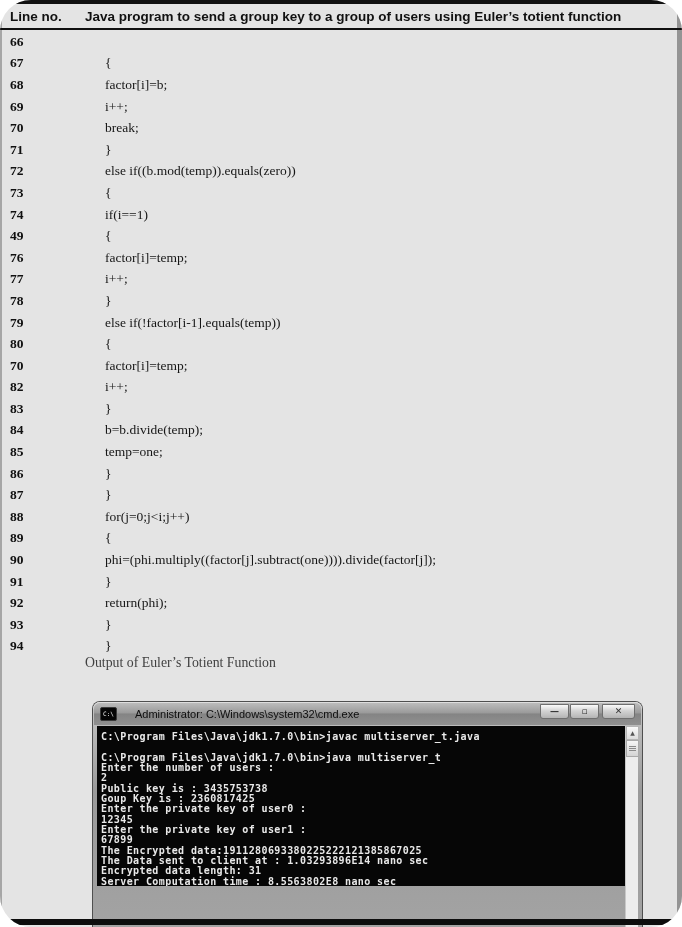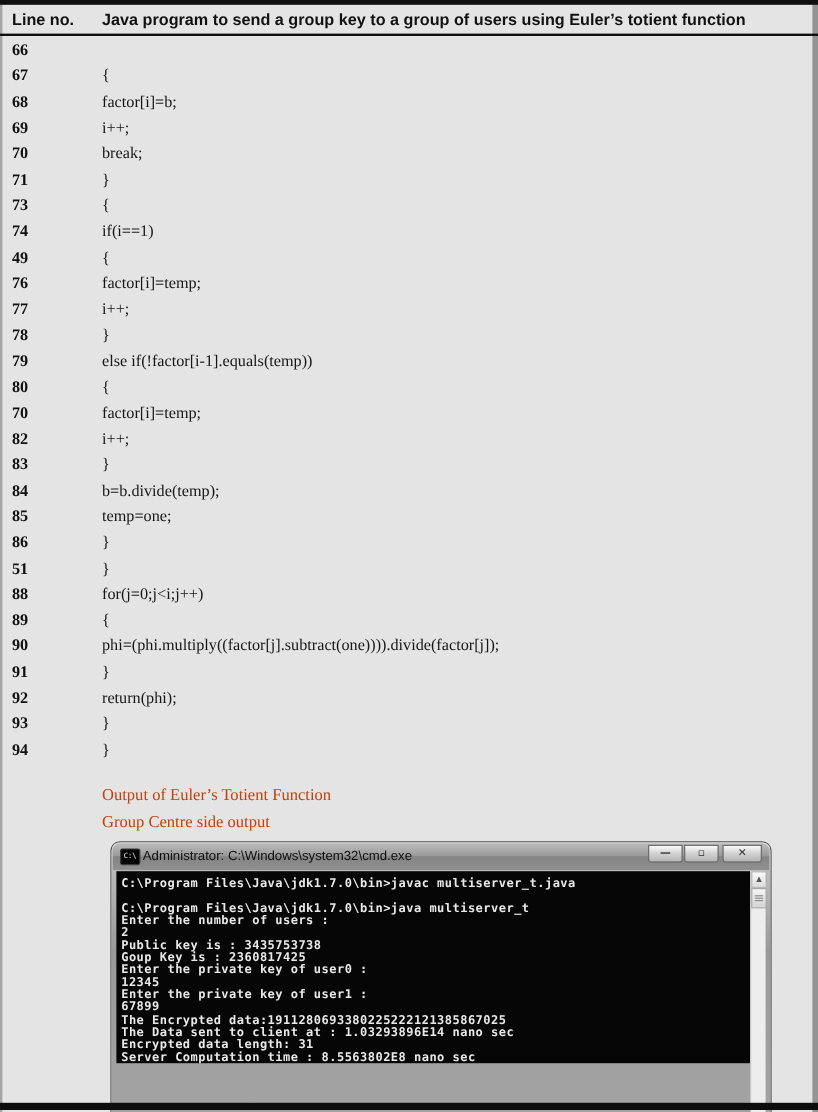--- a/index.html
+++ b/index.html
@@ -2,57 +2,58 @@
 <html><head>
 <meta charset="utf-8">
 <style>
   html,body{margin:0;padding:0;}
   .page{
     position:relative;
     width:682px;height:927px;
     background:#e4e4e4;
     overflow:hidden;
     font-family:"Liberation Serif", serif;
+    border-radius:31px;
   }
   .rule-top{position:absolute;left:0;top:0;width:682px;height:4px;background:#101010;z-index:6;}
   .rule-header{position:absolute;left:0;top:28px;width:682px;height:2px;background:#101010;z-index:6;}
   .rule-bottom{position:absolute;left:0;top:919px;width:682px;height:6px;background:#0d0d0d;z-index:6;}
   .rule-left{position:absolute;left:0;top:0;width:2px;height:927px;background:#a6a6a6;z-index:1;}
   .rule-right{position:absolute;right:0;top:0;width:5px;height:927px;background:#949494;z-index:1;}
 
   .thead{
     position:absolute;left:0;top:6px;width:670px;height:20px;
     font-family:"Liberation Sans", sans-serif;
     font-weight:bold;font-size:13.5px;color:#111;
     display:flex;align-items:center;z-index:2;
   }
   .thead .col-no{width:75px;padding-left:10px;flex:none;}
   .thead .col-title{flex:1;}
 
   .code-rows{position:absolute;left:0;top:31px;width:676px;z-index:2;}
-  .crow{display:flex;height:21.6px;align-items:center;}
+  .crow{display:flex;height:21.6px;align-items:center;gap:20px;}
   .cno{width:75px;padding-left:10px;flex:none;font-weight:bold;font-size:13.5px;color:#101010;}
   .ccode{flex:1;font-size:13.5px;color:#161616;}
 
   .notes{position:absolute;left:85px;top:652px;z-index:2;}
-  .notes div{height:21.8px;line-height:21.8px;font-size:13.8px;color:#c2410c;}
+  .notes div{height:21.8px;line-height:21.8px;font-size:13.8px;color:#404040;}
 
   
   .win{
     position:absolute;left:93px;top:702px;width:549px;height:225px;
     border-radius:7px 7px 0 0;
     background:linear-gradient(180deg,#c6c6c6,#9a9a9a 40%,#a3a3a3);
     box-shadow:0 0 0 1px #4f4f4f, inset 0 1px 0 #dedede;
     z-index:3;overflow:hidden;
   }
   .titlebar{
     position:absolute;left:1px;top:1px;right:1px;height:22px;
     border-radius:6px 6px 0 0;
     background:linear-gradient(180deg,#bcbcbc,#9a9a9a 45%,#848484 50%,#909090);
-    display:flex;align-items:center;gap:2px;padding:0 6px;box-sizing:border-box;
+    display:flex;align-items:center;gap:18px;padding:0 6px;box-sizing:border-box;
   }
   .cmdicon{
     width:15px;height:12px;background:#050505;border:1px solid #3a3a3a;flex:none;
     color:#f0f0f0;font-family:"DejaVu Sans Mono",monospace;font-size:6px;line-height:11px;
     text-align:center;border-radius:2px;
   }
   .wtitle{
     flex:1;font-family:"Liberation Sans",sans-serif;font-size:11px;color:#0e0e0e;
     white-space:nowrap;overflow:hidden;
   }
@@ -128,20 +129,24 @@
       </div>
       <div class="crow">
         <span class="cno">70</span>
         <span class="ccode">break;</span>
       </div>
       <div class="crow">
         <span class="cno">71</span>
         <span class="ccode">}</span>
       </div>
       <div class="crow">
+        <span class="cno">72</span>
+        <span class="ccode">else if((b.mod(temp)).equals(zero))</span>
+      </div>
+      <div class="crow">
         <span class="cno">73</span>
         <span class="ccode">{</span>
       </div>
       <div class="crow">
         <span class="cno">74</span>
         <span class="ccode">if(i==1)</span>
       </div>
       <div class="crow">
         <span class="cno">49</span>
         <span class="ccode">{</span>
@@ -184,21 +189,21 @@
       </div>
       <div class="crow">
         <span class="cno">85</span>
         <span class="ccode">temp=one;</span>
       </div>
       <div class="crow">
         <span class="cno">86</span>
         <span class="ccode">}</span>
       </div>
       <div class="crow">
-        <span class="cno">51</span>
+        <span class="cno">87</span>
         <span class="ccode">}</span>
       </div>
       <div class="crow">
         <span class="cno">88</span>
         <span class="ccode">for(j=0;j&lt;i;j++)</span>
       </div>
       <div class="crow">
         <span class="cno">89</span>
         <span class="ccode">{</span>
       </div>
@@ -219,21 +224,20 @@
         <span class="ccode">}</span>
       </div>
       <div class="crow">
         <span class="cno">94</span>
         <span class="ccode">}</span>
       </div>
     </div>
 
   <div class="notes">
     <div>Output of Euler’s Totient Function</div>
-    <div>Group Centre side output</div>
   </div>
 
   <div class="win">
     <div class="titlebar">
       <span class="cmdicon">C:\</span>
       <span class="wtitle">Administrator: C:\Windows\system32\cmd.exe</span>
       <span class="wbtns">
         <span class="wbtn">—</span>
         <span class="wbtn">▫</span>
         <span class="wbtn close">✕</span>

